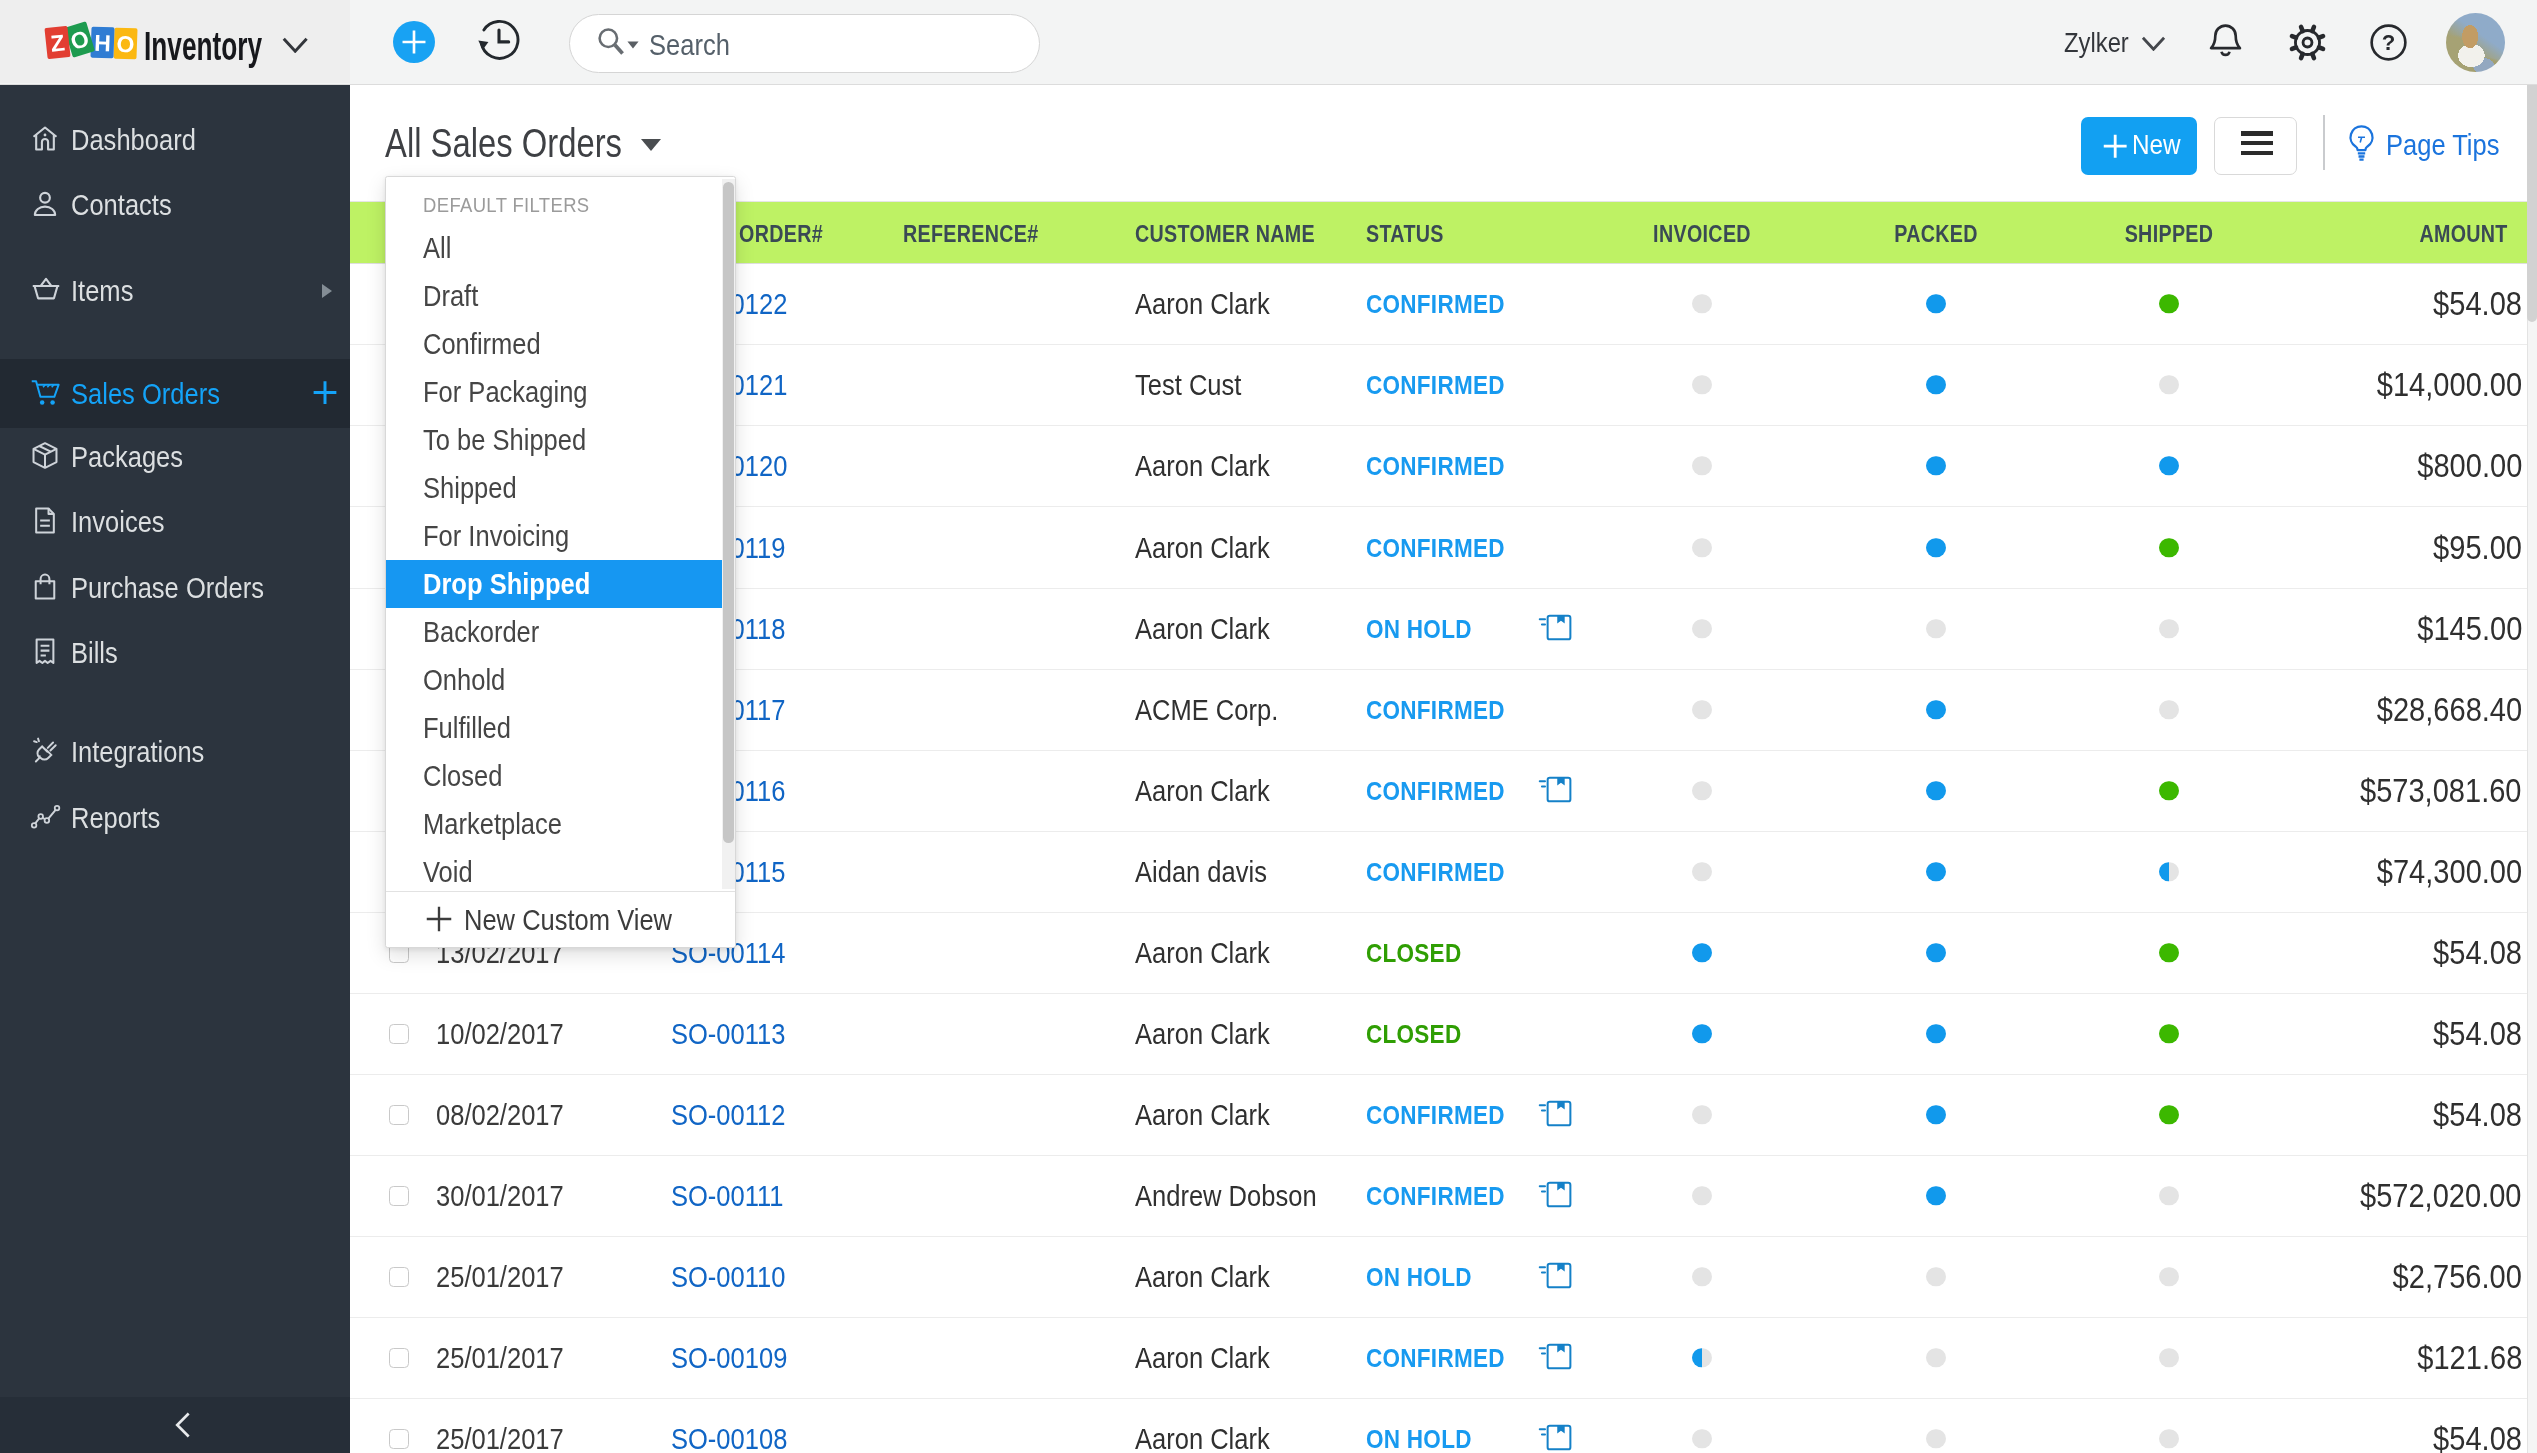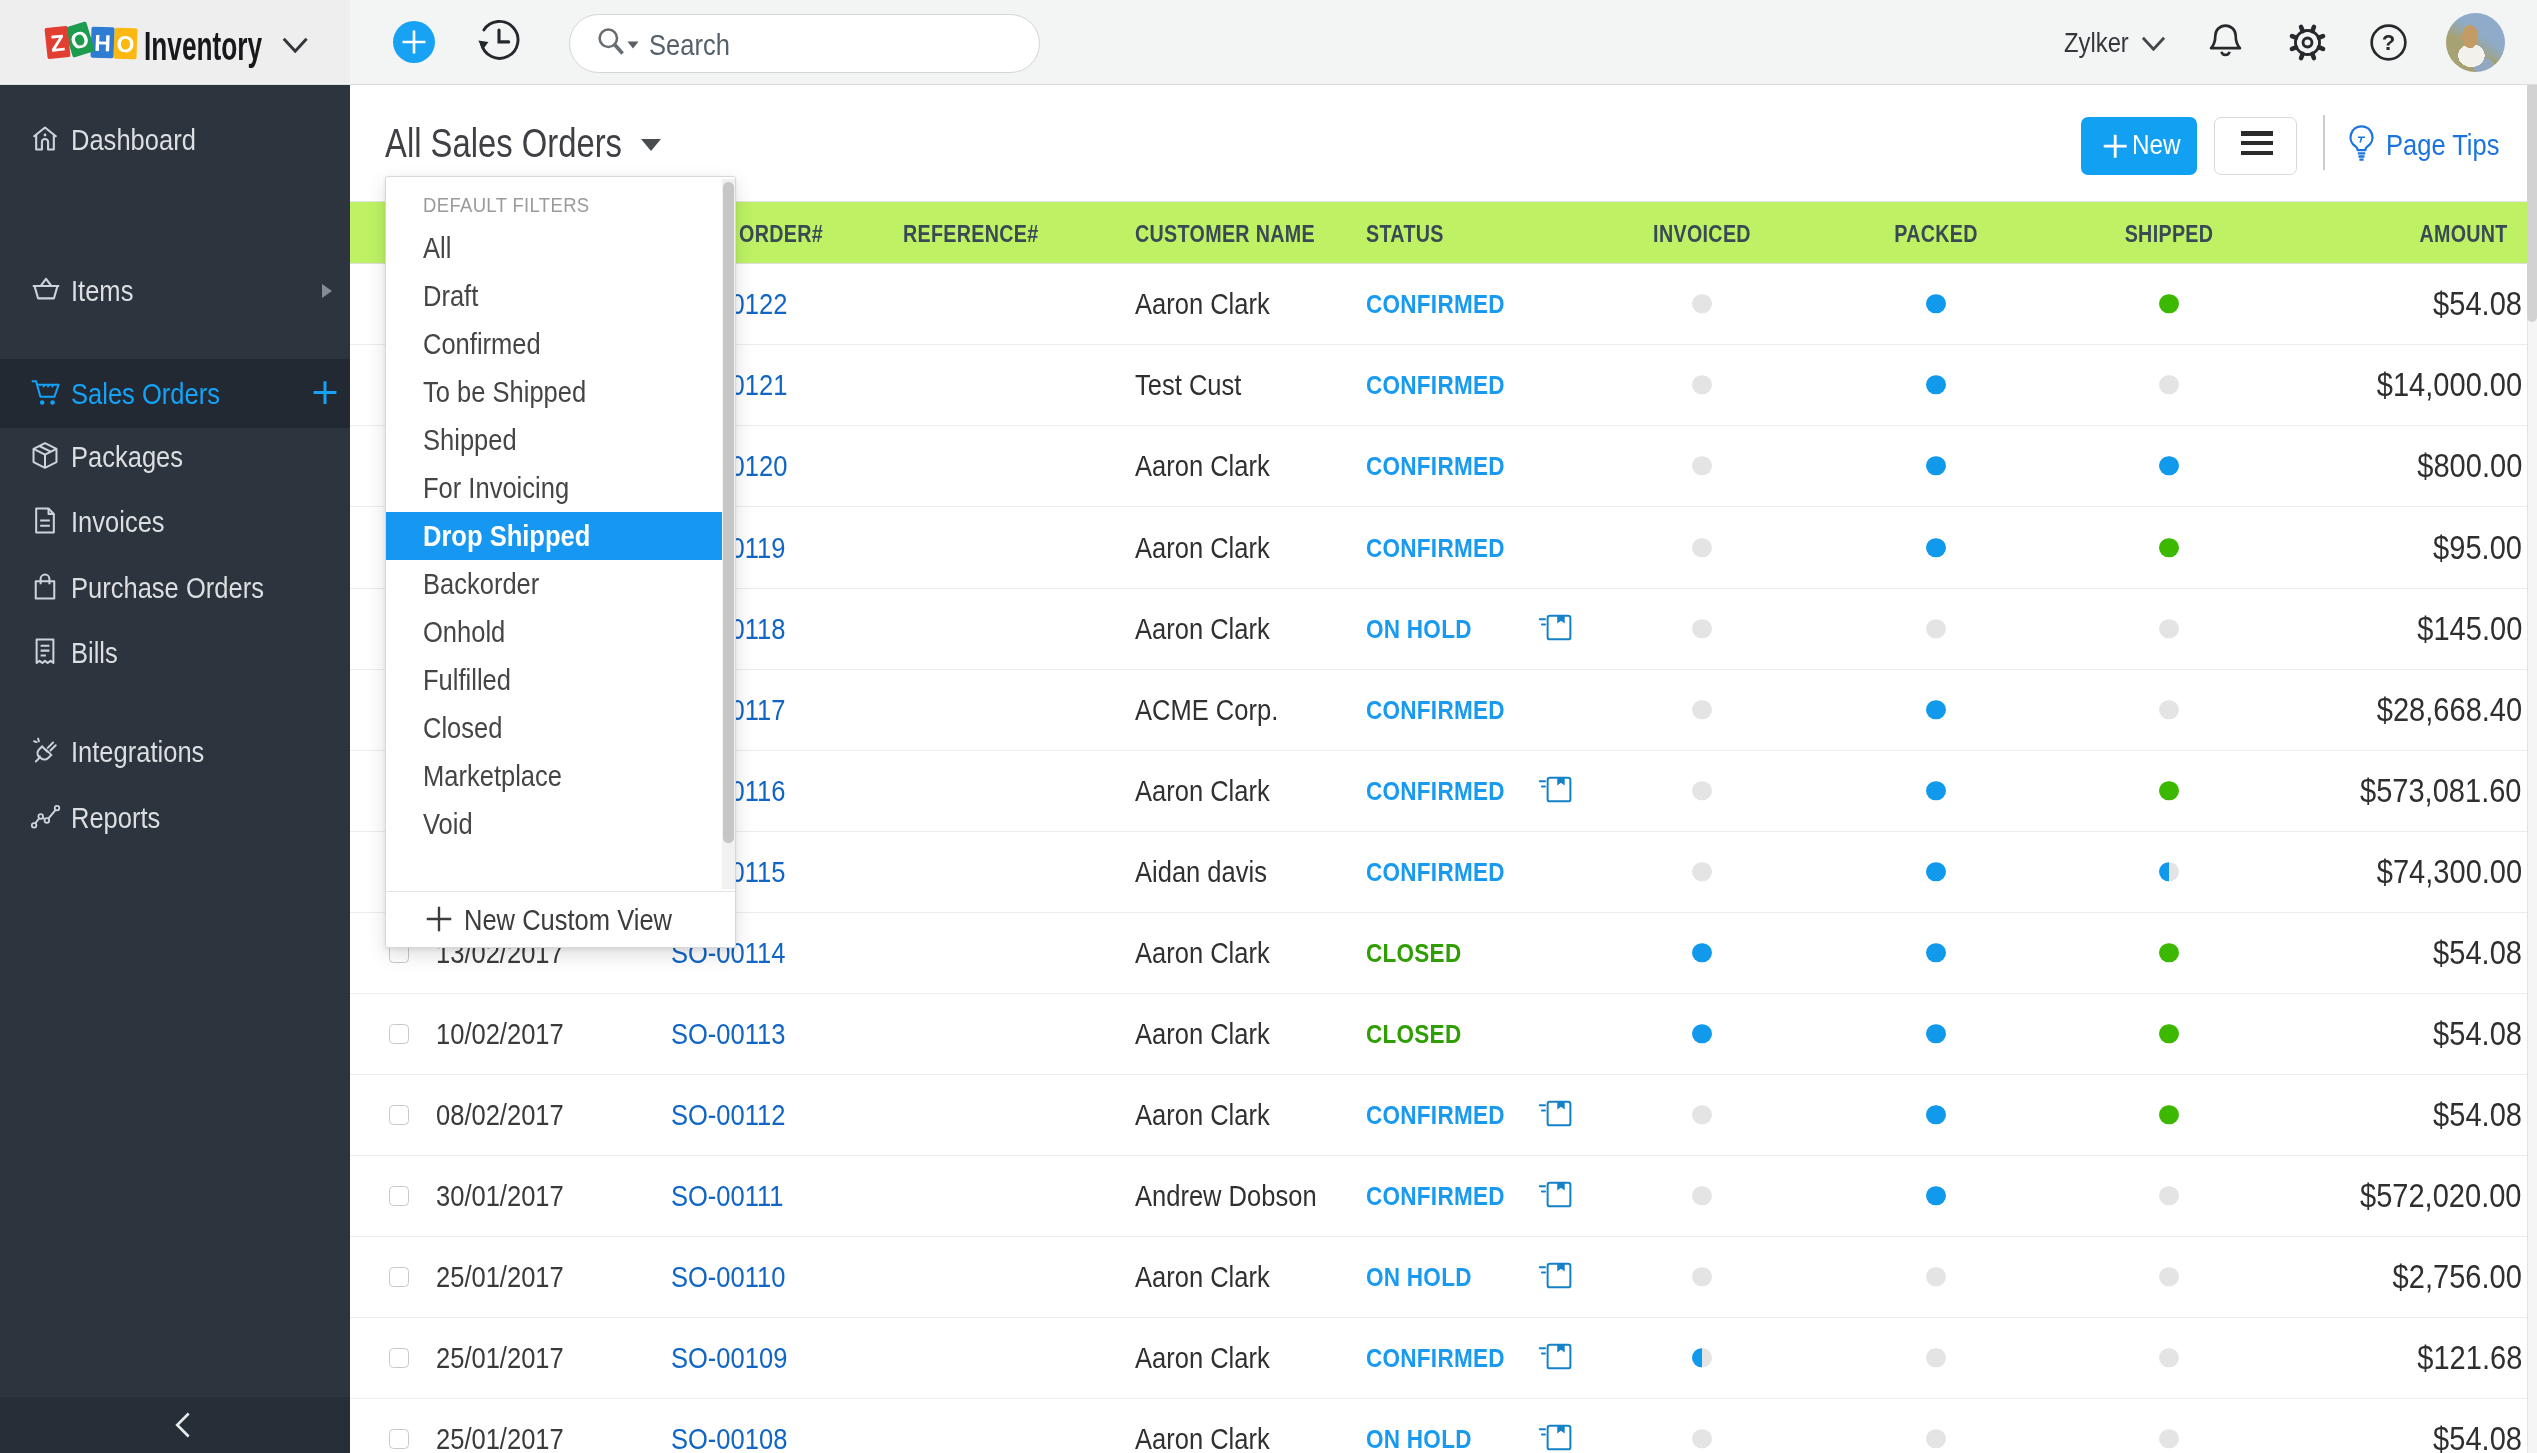--- a/index.html
+++ b/index.html
@@ -167,20 +167,29 @@
   <div class="sitem" style="top:22px;">
       <span class="ic"><svg class="" width="30" height="30" viewBox="0 0 34 34" xmlns="http://www.w3.org/2000/svg">
           <g fill="none" stroke="#ced3d9" stroke-width="2.4" stroke-linejoin="round">
             <path d="M4 15 L17 4.5 L30 15"></path>
             <path d="M7 13 V29.5 H13.5 V21 a3.5 3.5 0 0 1 7 0 V29.5 H27 V13"></path>
           </g>
           <circle cx="17" cy="13" r="1.6" fill="#ced3d9"></circle>
         </svg></span>
       <span class="tx">Dashboard</span>
     </div>
+  <div class="sitem" style="top:87px;">
+      <span class="ic"><svg class="" width="30" height="30" viewBox="0 0 34 34" xmlns="http://www.w3.org/2000/svg">
+          <g fill="none" stroke="#ced3d9" stroke-width="2.4">
+            <circle cx="17" cy="10.5" r="5.5"></circle>
+            <path d="M5.5 30 a11.5 9.5 0 0 1 23 0 Z" stroke-linejoin="round"></path>
+          </g>
+        </svg></span>
+      <span class="tx">Contacts</span>
+    </div>
   <div class="sitem active" style="top:274px;">
       <span class="ic"><svg class="" width="33" height="30" viewBox="0 0 38 34" xmlns="http://www.w3.org/2000/svg">
           <g fill="none" stroke="#14a3f8" stroke-width="2.3" stroke-linejoin="round">
             <path d="M2 4 H7 L12 22 H28 L33 8 H9"></path>
             <path d="M15 11 l2.5-3 M20 11 l2.5-3 M25 11 l2.5-3" stroke-width="1.8"></path>
           </g>
           <circle cx="14" cy="28.5" r="2.6" fill="#14a3f8"></circle>
           <circle cx="26" cy="28.5" r="2.6" fill="#14a3f8"></circle>
         </svg></span>
       <span class="tx">Sales Orders</span>
@@ -516,20 +525,21 @@
     <span class="dot dg" style="left:1819px"></span>
     <span class="c-amt">$54.08</span>
   </div>
 
 <div id="dd">
   <div class="lbl">DEFAULT FILTERS</div>
   <div class="list">
       <div class="dd-item"><span class="tt">All</span></div>
       <div class="dd-item"><span class="tt">Draft</span></div>
       <div class="dd-item"><span class="tt">Confirmed</span></div>
+      <div class="dd-item"><span class="tt">For Packaging</span></div>
       <div class="dd-item"><span class="tt">To be Shipped</span></div>
       <div class="dd-item"><span class="tt">Shipped</span></div>
       <div class="dd-item"><span class="tt">For Invoicing</span></div>
       <div class="dd-item dd-sel"><span class="tt">Drop Shipped</span></div>
       <div class="dd-item"><span class="tt">Backorder</span></div>
       <div class="dd-item"><span class="tt">Onhold</span></div>
       <div class="dd-item"><span class="tt">Fulfilled</span></div>
       <div class="dd-item"><span class="tt">Closed</span></div>
       <div class="dd-item"><span class="tt">Marketplace</span></div>
       <div class="dd-item"><span class="tt">Void</span></div>

